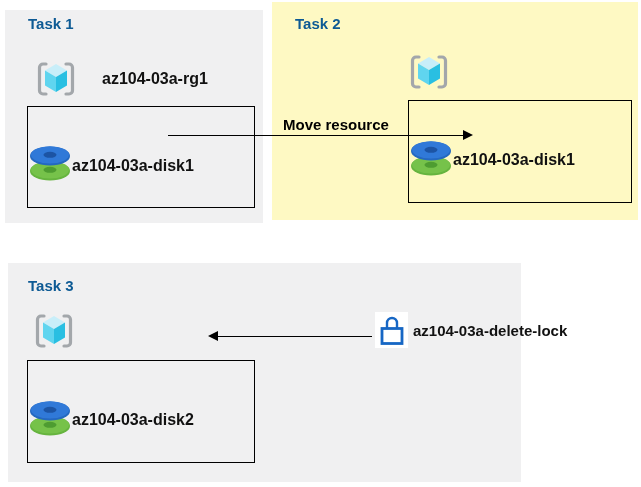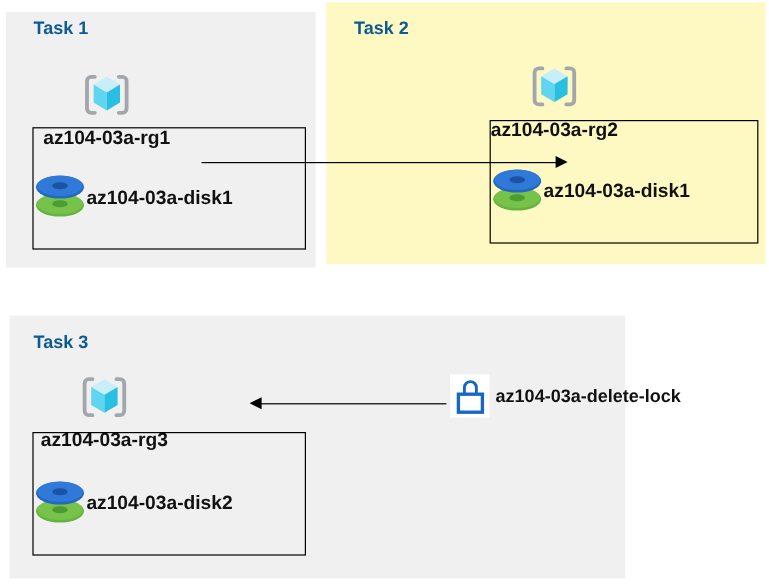--- a/index.html
+++ b/index.html
@@ -5,21 +5,21 @@
   html,body{margin:0;padding:0;background:#ffffff;}
   .stage{
     position:relative;width:641px;height:487px;background:#ffffff;overflow:hidden;
     font-family:"Liberation Sans","DejaVu Sans",sans-serif;color:#111111;
   }
   .panel{position:absolute;}
   .panel.gray{background:#f0f0f1;}
   .panel.bluegray{background:#fef9c3;}
   .task-title{position:absolute;font-size:15px;font-weight:700;color:#0d5a94;}
   .entity-label{font-size:16px;font-weight:700;color:#111111;white-space:nowrap;}
-  .rg-group{position:absolute;display:flex;align-items:center;gap:10px;flex-direction:column;}
+  .rg-group{position:absolute;display:flex;align-items:center;gap:26px;}
   .resource-box{
     position:absolute;border:1.5px solid #000000;box-sizing:border-box;
     display:flex;flex-direction:row;align-items:center;padding-top:12px;
   }
   .resource-box .disk-label{margin-top:5px;}
   .arrow-line{position:absolute;height:0;border-top:1.5px solid #000000;}
   .arrow-head-right{
     position:absolute;width:0;height:0;
     border-top:5.5px solid transparent;border-bottom:5.5px solid transparent;
     border-left:10px solid #000000;
@@ -80,55 +80,54 @@
     <div class="rg-group" style="left:137px;top:52px;">
       <span>
         <svg width="40" height="36" viewBox="0 0 40 36">
           <path d="M10,3 H7 a3.5,3.5 0 0 0 -3.5,3.5 v23 a3.5,3.5 0 0 0 3.5,3.5 h3" fill="none" stroke="#a3a7ab" stroke-width="3.2" stroke-linecap="round"></path>
           <path d="M30,3 H33 a3.5,3.5 0 0 1 3.5,3.5 v23 a3.5,3.5 0 0 1 -3.5,3.5 h-3" fill="none" stroke="#a3a7ab" stroke-width="3.2" stroke-linecap="round"></path>
           <polygon points="20,3 31,9.5 20,16 9,9.5" fill="#c8eef9"></polygon>
           <polygon points="9,9.5 20,16 20,31 9,24.5" fill="#60d5ef"></polygon>
           <polygon points="31,9.5 20,16 20,31 31,24.5" fill="#29bfe2"></polygon>
         </svg>
       </span>
-      <span class="entity-label">az104-03a-rg2</span>
     </div>
 
     <div class="resource-box" style="left:136px;top:98px;width:224px;height:103px;">
       <span>
         <svg width="44" height="36" viewBox="0 0 44 36">
           <ellipse cx="22" cy="26" rx="20" ry="9.5" fill="#66b43f"></ellipse>
           <ellipse cx="22" cy="24.8" rx="19" ry="8.6" fill="#76c24a"></ellipse>
           <ellipse cx="22" cy="24.8" rx="6.5" ry="3" fill="#4e9c31"></ellipse>
           <ellipse cx="22" cy="11" rx="20" ry="9.5" fill="#2468c0"></ellipse>
           <ellipse cx="22" cy="9.8" rx="19" ry="8.6" fill="#3079d8"></ellipse>
           <ellipse cx="22" cy="9.8" rx="6.5" ry="3" fill="#1c54a4"></ellipse>
         </svg>
       </span>
       <span class="entity-label disk-label">az104-03a-disk1</span>
     </div>
   </section>
 
+  <div class="move-label" style="left:283px;top:116px;">Move resource</div>
   <div class="arrow-line" style="left:168px;top:135px;width:296px;"></div>
   <div class="arrow-head-right" style="left:463px;top:130px;"></div>
 
   <section class="panel gray" style="left:8px;top:263px;width:513px;height:219px;">
     <div class="task-title" style="left:20px;top:14px;">Task 3</div>
 
     <div class="rg-group" style="left:26px;top:50px;">
       <span>
         <svg width="40" height="36" viewBox="0 0 40 36">
           <path d="M10,3 H7 a3.5,3.5 0 0 0 -3.5,3.5 v23 a3.5,3.5 0 0 0 3.5,3.5 h3" fill="none" stroke="#a3a7ab" stroke-width="3.2" stroke-linecap="round"></path>
           <path d="M30,3 H33 a3.5,3.5 0 0 1 3.5,3.5 v23 a3.5,3.5 0 0 1 -3.5,3.5 h-3" fill="none" stroke="#a3a7ab" stroke-width="3.2" stroke-linecap="round"></path>
           <polygon points="20,3 31,9.5 20,16 9,9.5" fill="#c8eef9"></polygon>
           <polygon points="9,9.5 20,16 20,31 9,24.5" fill="#60d5ef"></polygon>
           <polygon points="31,9.5 20,16 20,31 31,24.5" fill="#29bfe2"></polygon>
         </svg>
       </span>
-      <span class="entity-label">az104-03a-rg3</span>
     </div>
 
     <div class="arrow-head-left" style="left:200px;top:68px;"></div>
     <div class="arrow-line" style="left:208px;top:73px;width:156px;"></div>
 
     <div class="lock-tile" style="left:367px;top:49px;width:33px;height:36px;">
       <span>
         <svg width="24" height="30" viewBox="0 0 24 30">
           <path d="M7,14 v-6 a5,5 0 0 1 10,0 v6" fill="none" stroke="#1666c4" stroke-width="2.4"></path>
           <rect x="2" y="13.5" width="20" height="15" fill="#ffffff" stroke="#1666c4" stroke-width="2.8"></rect>

